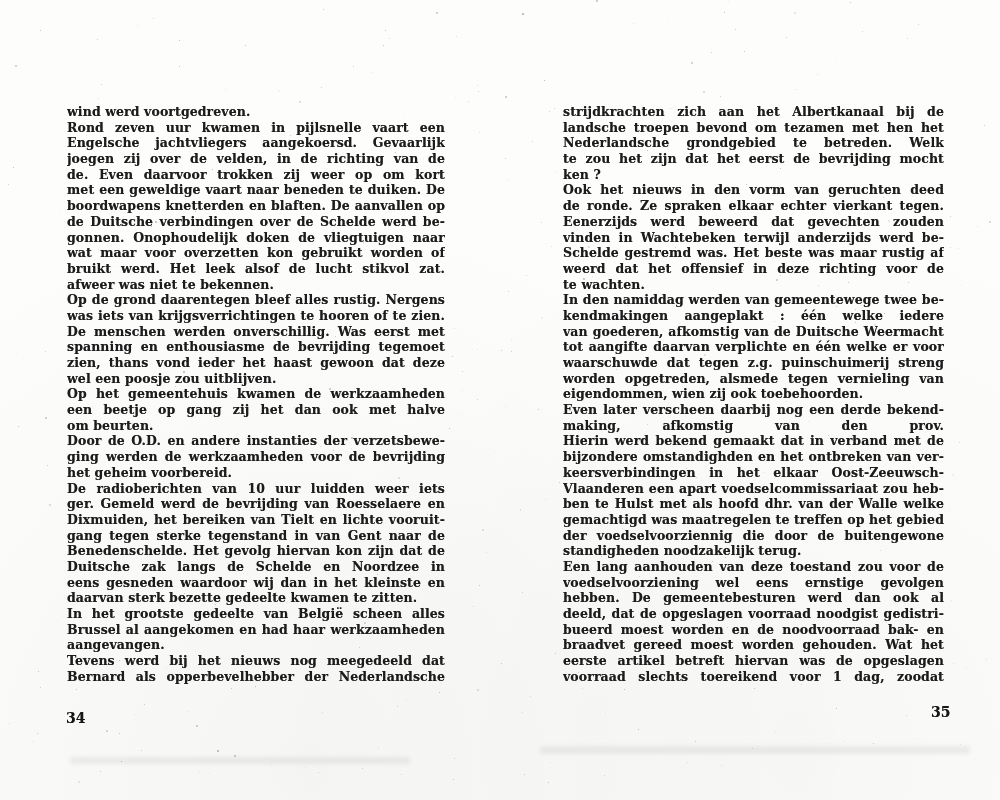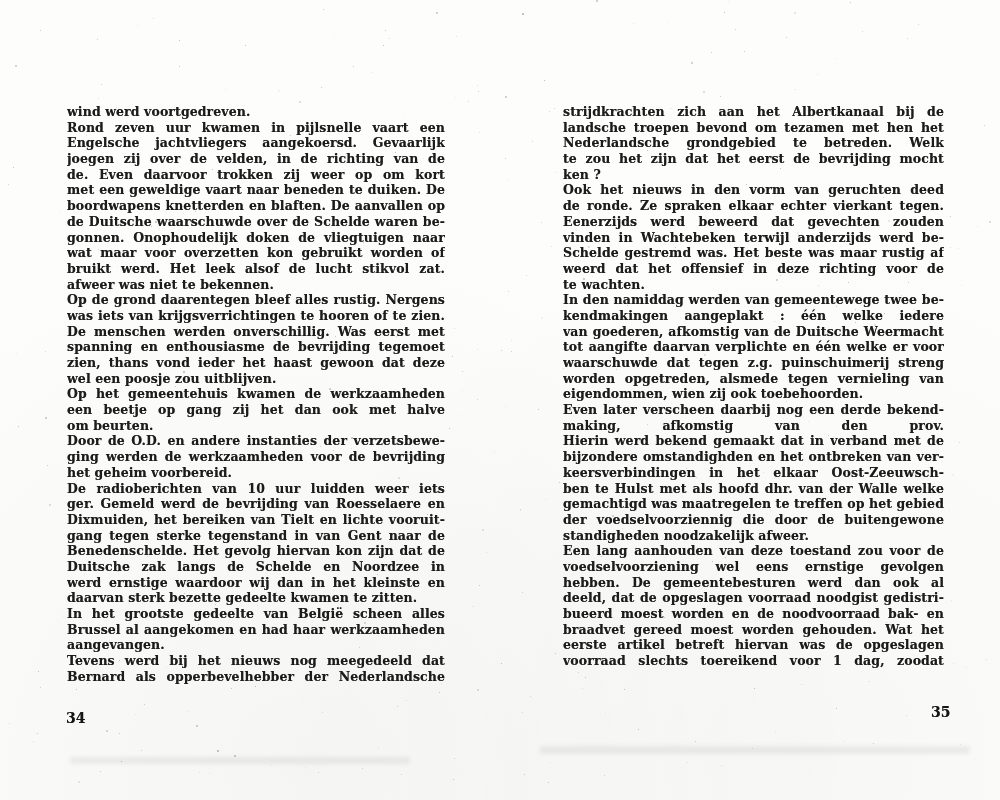--- a/index.html
+++ b/index.html
@@ -79,21 +79,21 @@
 <div class="scan">
 
   <div class="text-block left">
       <div class="line para-end">wind werd voortgedreven.</div>
       <div class="line">Rond zeven uur kwamen in pijlsnelle vaart een tiental</div>
       <div class="line">Engelsche jachtvliegers aangekoersd. Gevaarlijk laag</div>
       <div class="line">joegen zij over de velden, in de richting van de Schel-</div>
       <div class="line">de. Even daarvoor trokken zij weer op om kort daarop</div>
       <div class="line">met een geweldige vaart naar beneden te duiken. De</div>
       <div class="line">boordwapens knetterden en blaften. De aanvallen op</div>
-      <div class="line">de Duitsche waarschuwde over de Schelde waren be-</div>
+      <div class="line">de Duitsche verbindingen over de Schelde werd be-</div>
       <div class="line">gonnen. Onophoudelijk doken de vliegtuigen naar alles</div>
       <div class="line">wat maar voor overzetten kon gebruikt worden of ge-</div>
       <div class="line">bruikt werd. Het leek alsof de lucht stikvol zat. Lucht-</div>
       <div class="line para-end">afweer was niet te bekennen.</div>
       <div class="line">Op de grond daarentegen bleef alles rustig. Nergens</div>
       <div class="line">was iets van krijgsverrichtingen te hooren of te zien.</div>
       <div class="line">De menschen werden onverschillig. Was eerst met</div>
       <div class="line">spanning en enthousiasme de bevrijding tegemoet ge-</div>
       <div class="line">zien, thans vond ieder het haast gewoon dat deze nog</div>
       <div class="line para-end">wel een poosje zou uitblijven.</div>
@@ -102,21 +102,21 @@
       <div class="line para-end">om beurten.</div>
       <div class="line">Door de O.D. en andere instanties der verzetsbewe-</div>
       <div class="line">ging werden de werkzaamheden voor de bevrijding in</div>
       <div class="line para-end">het geheim voorbereid.</div>
       <div class="line">De radioberichten van 10 uur luidden weer iets gunsti-</div>
       <div class="line">ger. Gemeld werd de bevrijding van Roesselaere en</div>
       <div class="line">Dixmuiden, het bereiken van Tielt en lichte vooruit-</div>
       <div class="line">gang tegen sterke tegenstand in van Gent naar de</div>
       <div class="line">Benedenschelde. Het gevolg hiervan kon zijn dat de</div>
       <div class="line">Duitsche zak langs de Schelde en Noordzee in tweeën</div>
-      <div class="line">werd ernstige waardoor wij dan in het kleinste en</div>
+      <div class="line">eens gesneden waardoor wij dan in het kleinste en</div>
       <div class="line para-end">daarvan sterk bezette gedeelte kwamen te zitten.</div>
       <div class="line">In het grootste gedeelte van België scheen alles weer</div>
       <div class="line">Brussel al aangekomen en had haar werkzaamheden</div>
       <div class="line para-end">aangevangen.</div>
       <div class="line">Tevens werd bij het nieuws nog meegedeeld dat Prins</div>
       <div class="line">Bernard als opperbevelhebber der Nederlandsche</div>
     </div>
 
   <div class="text-block right">
       <div class="line">strijdkrachten zich aan het Albertkanaal bij de Neder-</div>
@@ -136,24 +136,25 @@
       <div class="line">van goederen, afkomstig van de Duitsche Weermacht</div>
       <div class="line">tot aangifte daarvan verplichte en één welke er voor</div>
       <div class="line">waarschuwde dat tegen z.g. puinschuimerij streng zou</div>
       <div class="line">worden opgetreden, alsmede tegen vernieling van</div>
       <div class="line para-end">eigendommen, wien zij ook toebehoorden.</div>
       <div class="line">Even later verscheen daarbij nog een derde bekend-</div>
       <div class="line">making, afkomstig van den prov. voedselcommissaris.</div>
       <div class="line">Hierin werd bekend gemaakt dat in verband met de</div>
       <div class="line">bijzondere omstandighden en het ontbreken van ver-</div>
       <div class="line">keersverbindingen in het elkaar Oost-Zeeuwsch-</div>
+      <div class="line">Vlaanderen een apart voedselcommissariaat zou heb-</div>
       <div class="line">ben te Hulst met als hoofd dhr. van der Walle welke</div>
       <div class="line">gemachtigd was maatregelen te treffen op het gebied</div>
       <div class="line">der voedselvoorziennig die door de buitengewone om-</div>
-      <div class="line para-end">standigheden noodzakelijk afweer.</div>
+      <div class="line para-end">standigheden noodzakelijk terug.</div>
       <div class="line">Een lang aanhouden van deze toestand zou voor de</div>
       <div class="line">voedselvoorziening wel eens ernstige gevolgen kunnen</div>
       <div class="line">hebben. De gemeentebesturen werd dan ook al meege-</div>
       <div class="line">deeld, dat de opgeslagen voorraad noodgist gedistri-</div>
       <div class="line">bueerd moest worden en de noodvoorraad bak- en</div>
       <div class="line">braadvet gereed moest worden gehouden. Wat het</div>
       <div class="line">eerste artikel betreft hiervan was de opgeslagen nood-</div>
       <div class="line">voorraad slechts toereikend voor 1 dag, zoodat hiervan</div>
     </div>
 

